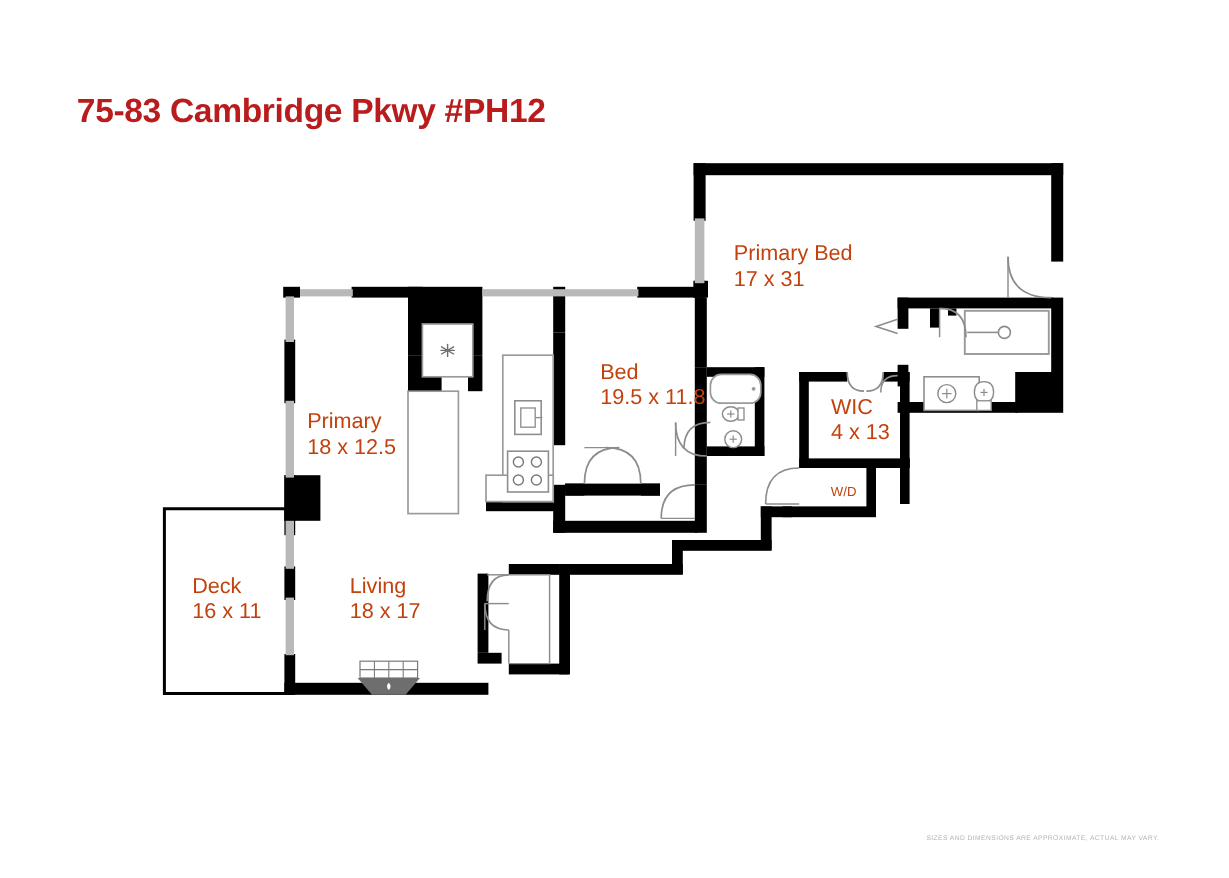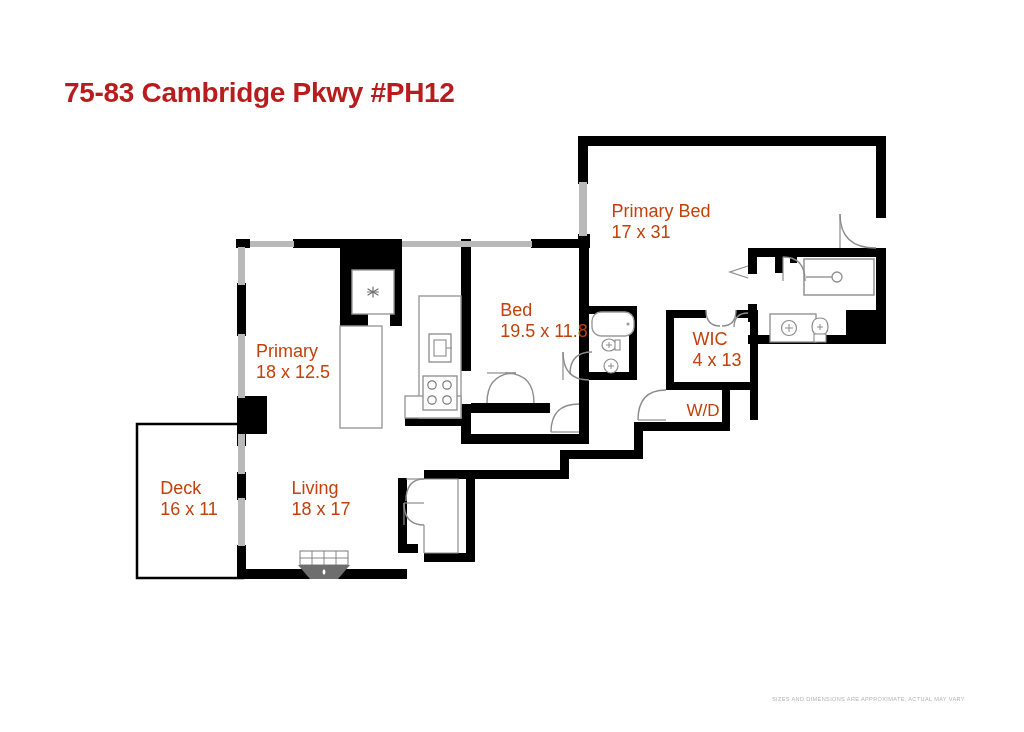--- a/index.html
+++ b/index.html
@@ -63,21 +63,21 @@
   }
   .room-label .rl-name {
     display: block;
     font-size: 18px;
   }
   .room-label .rl-dims {
     display: block;
     font-size: 18px;
   }
   .room-label.small .rl-name {
-    font-size: 17px;
+    font-size: 11px;
   }
 </style>
 </head>
 <body>
 
 <div id="plan-root">
 
   <div id="title-block">
     <div class="line line-1">75-83 Cambridge Pkwy #PH12</div>
   </div>

